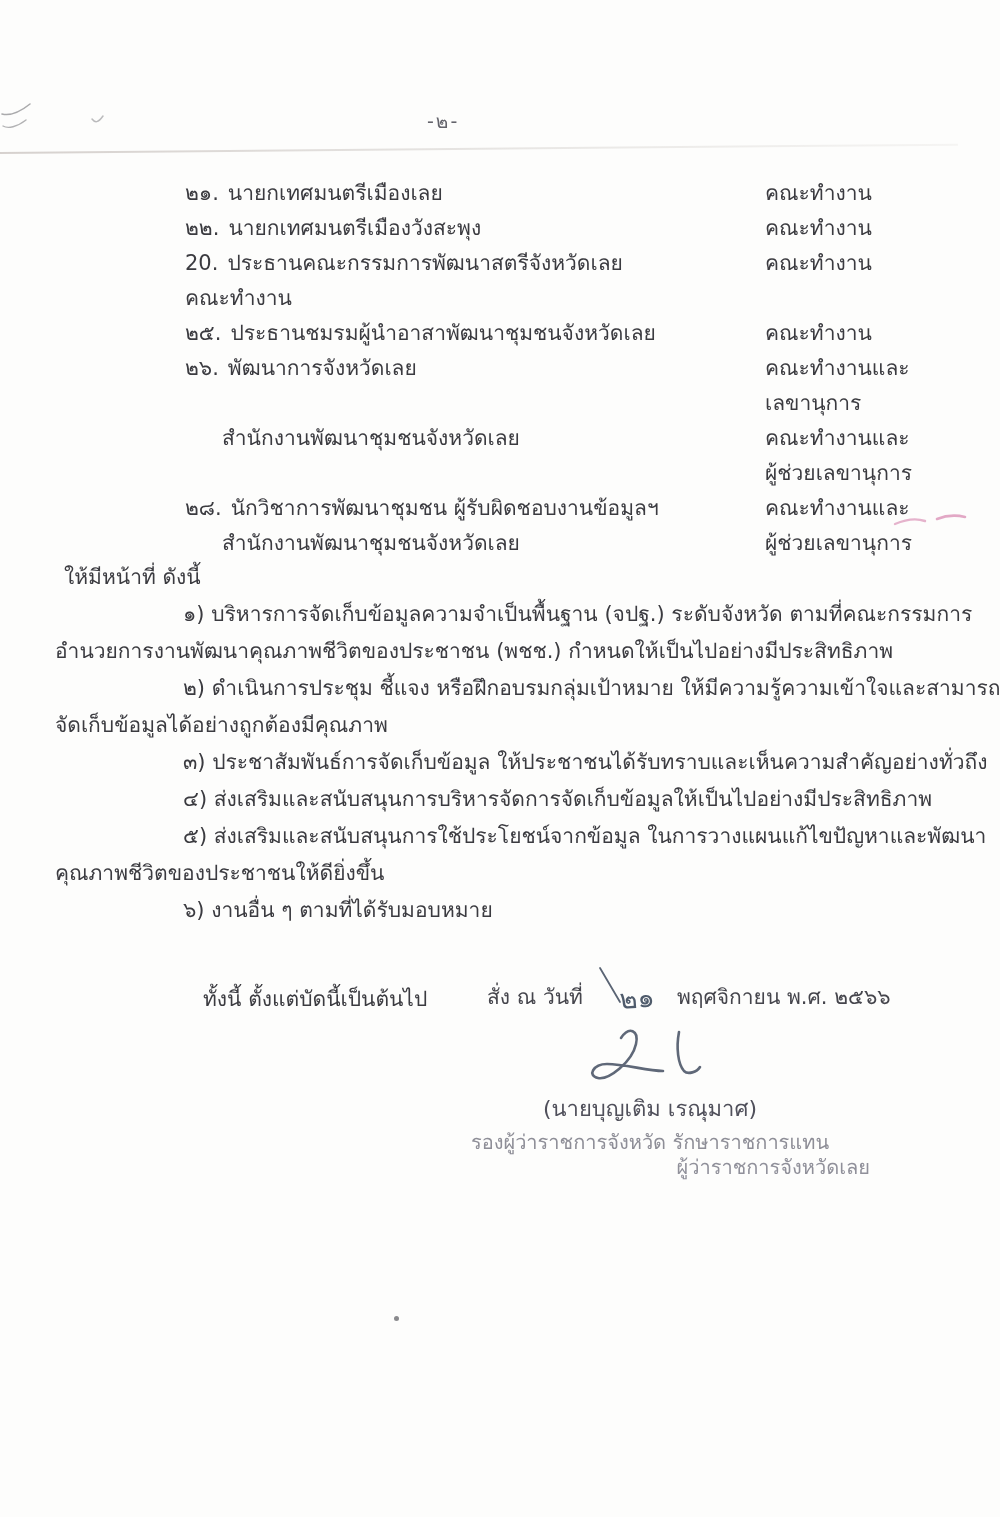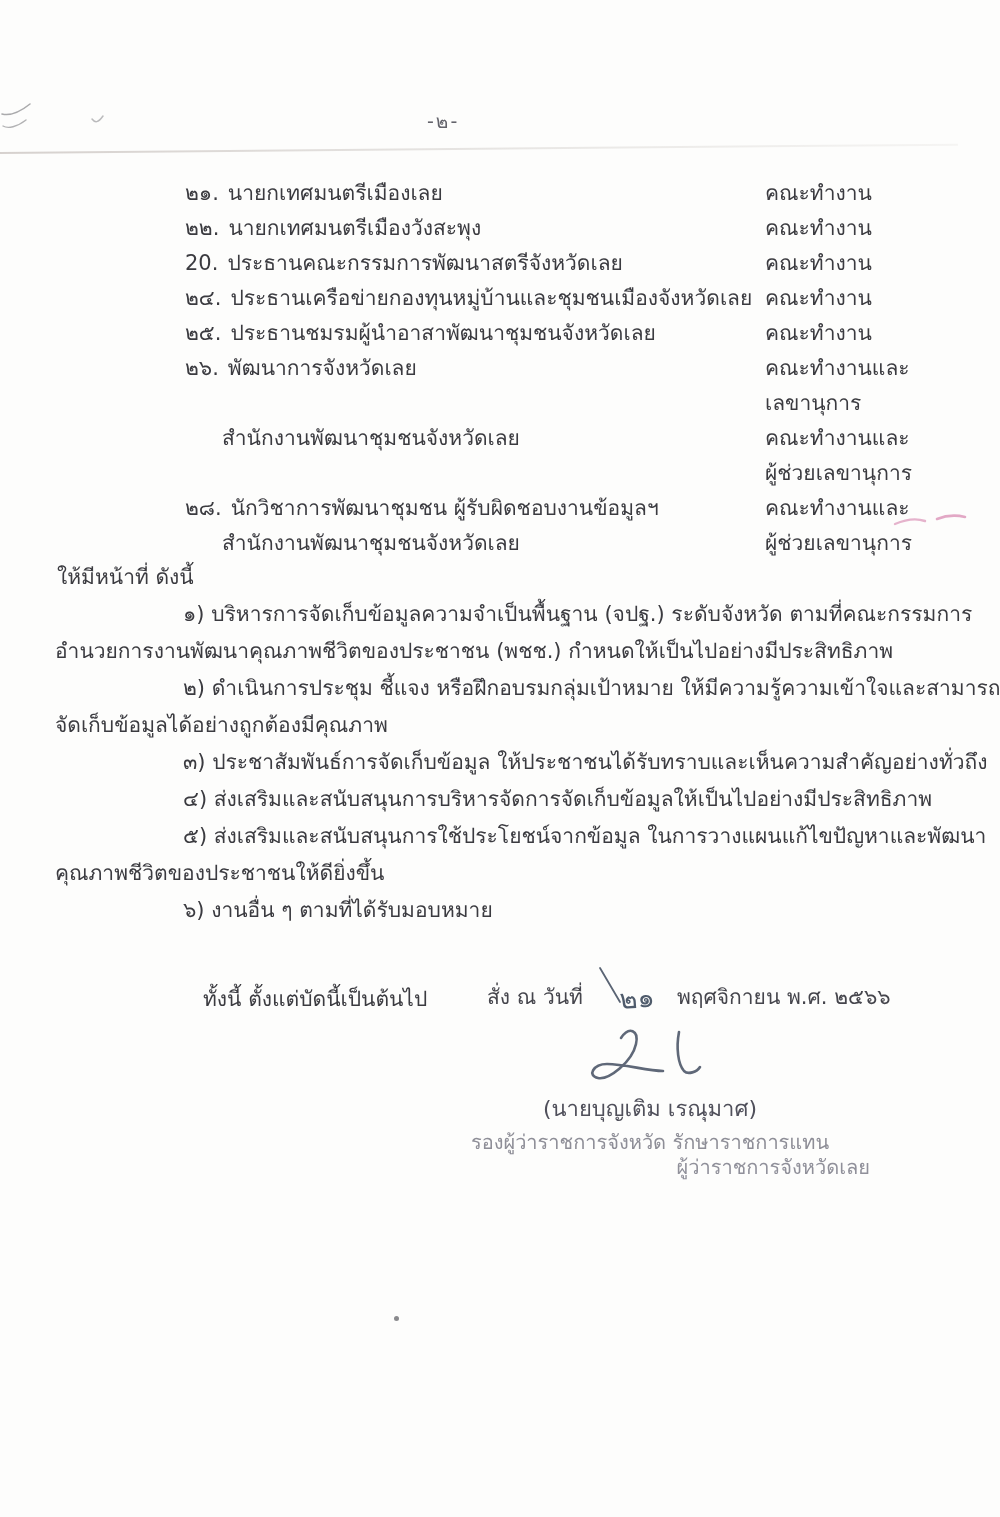--- a/index.html
+++ b/index.html
@@ -21,21 +21,21 @@
     transform:rotate(-0.5deg);transform-origin:left center;
   }
   .members{position:absolute;left:185px;top:176px;width:790px;font-size:21px;}
   .m-row{display:flex;}
   .m-left{width:580px;}
   .m-right{width:210px;}
   .ln{line-height:35px;height:35px;white-space:nowrap;}
   .ln:empty{display:none;}
   .m-left .l2{margin-left:37px;}
   .num{margin-right:9px;}
-  .intro{position:absolute;left:57px;top:560px;font-size:21px;line-height:35px;}
+  .intro{position:absolute;left:64px;top:560px;font-size:21px;line-height:35px;}
   .duties{position:absolute;left:55px;top:596px;width:915px;font-size:21px;}
   .duties .ln{height:37px;line-height:37px;}
   .ind{padding-left:128px;}
   .closing{position:absolute;left:203px;top:981px;font-size:21px;line-height:37px;}
   .dateline{
     position:absolute;left:487px;top:980px;
     display:flex;align-items:flex-start;gap:11px;
     font-size:21px;line-height:34px;color:#45454c;
   }
   .handday{margin-top:-16px;}
@@ -88,23 +88,20 @@
     <div class="m-row">
       <div class="m-left">
           <div class="ln"><span class="num">20.</span><span>ประธานคณะกรรมการพัฒนาสตรีจังหวัดเลย</span></div>
         </div>
       <div class="m-right">
           <div class="ln">คณะทำงาน</div>
         </div>
     </div>
 
     <div class="m-row">
-      <div class="m-left">
-          <div class="ln"><span class="num">๒๔.</span><span>ประธานเครือข่ายกองทุนหมู่บ้านและชุมชนเมืองจังหวัดเลย</span></div>
-        </div>
       <div class="m-right">
           <div class="ln">คณะทำงาน</div>
         </div>
     </div>
 
     <div class="m-row">
       <div class="m-left">
           <div class="ln"><span class="num">๒๕.</span><span>ประธานชมรมผู้นำอาสาพัฒนาชุมชนจังหวัดเลย</span></div>
         </div>
       <div class="m-right">

